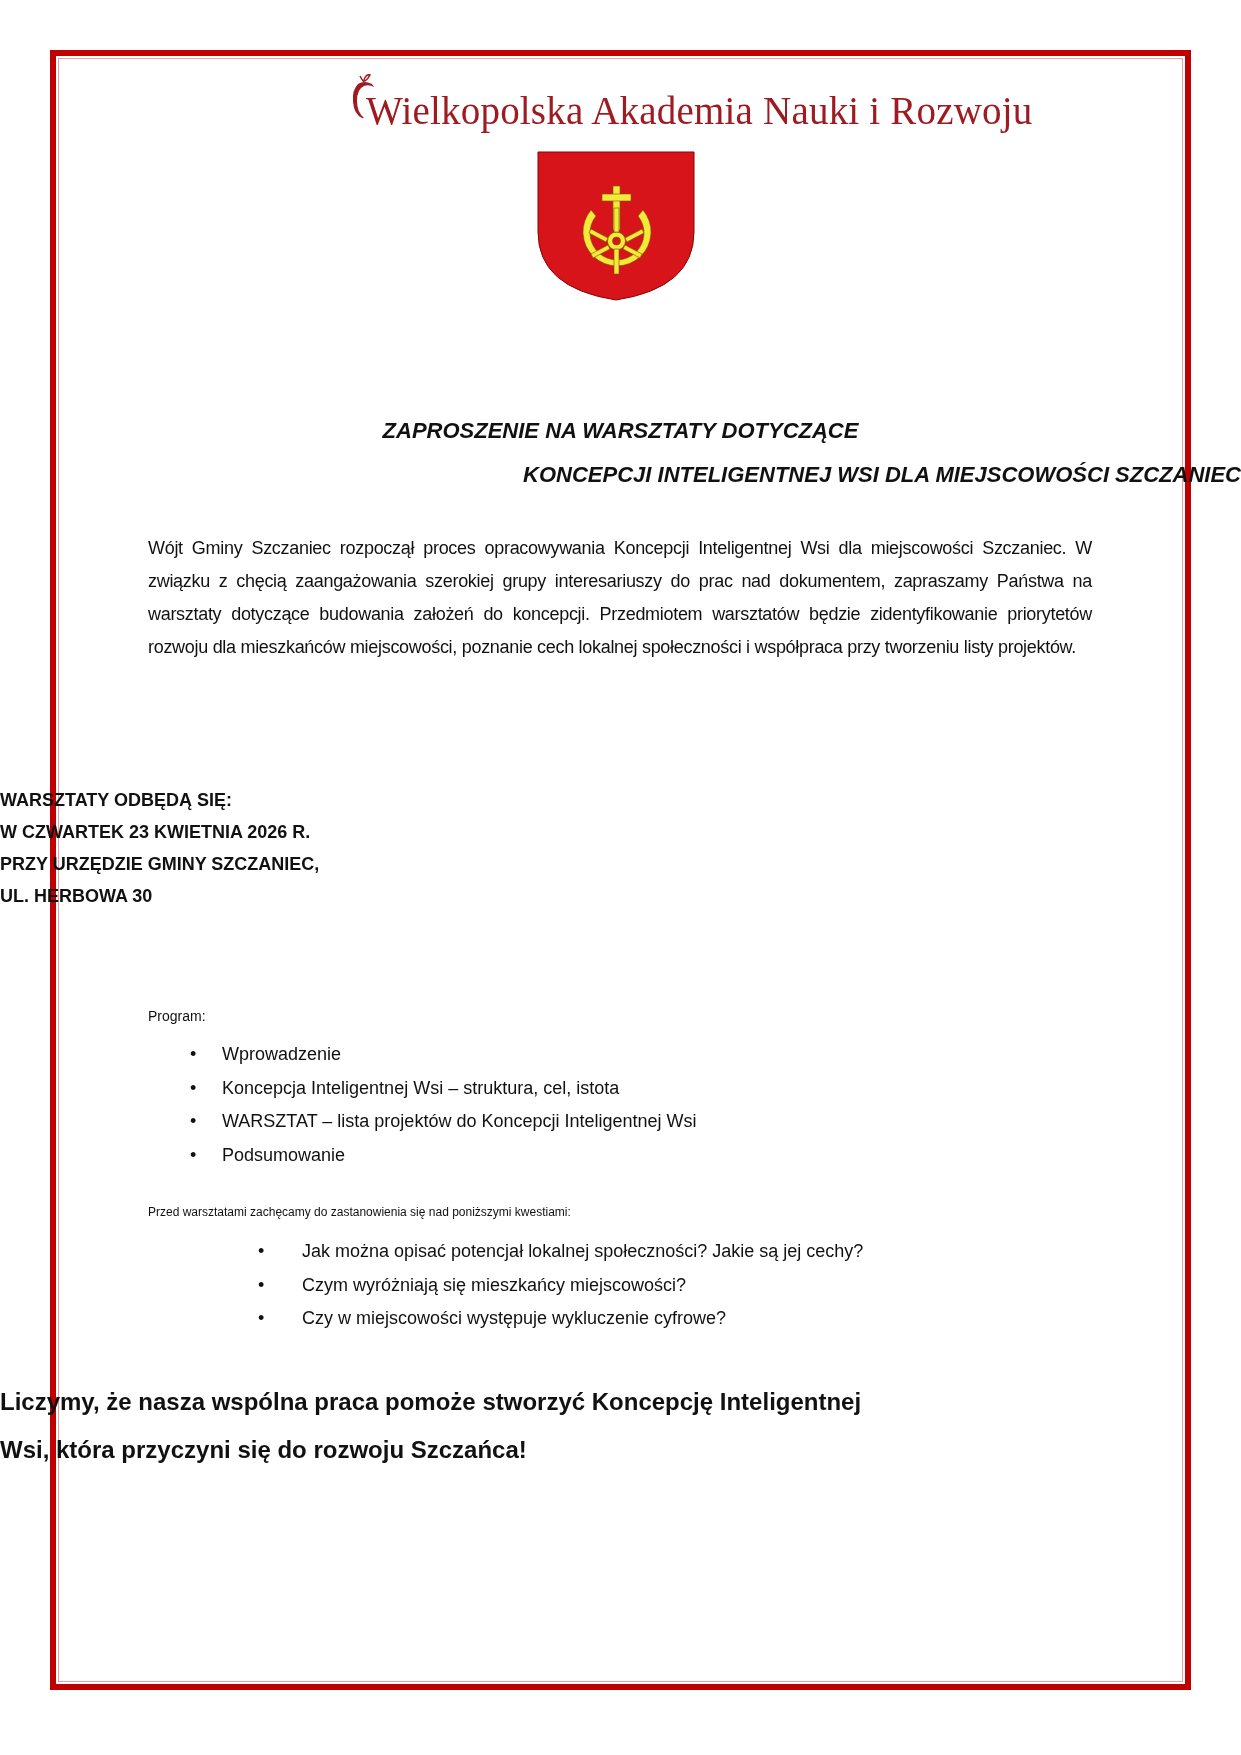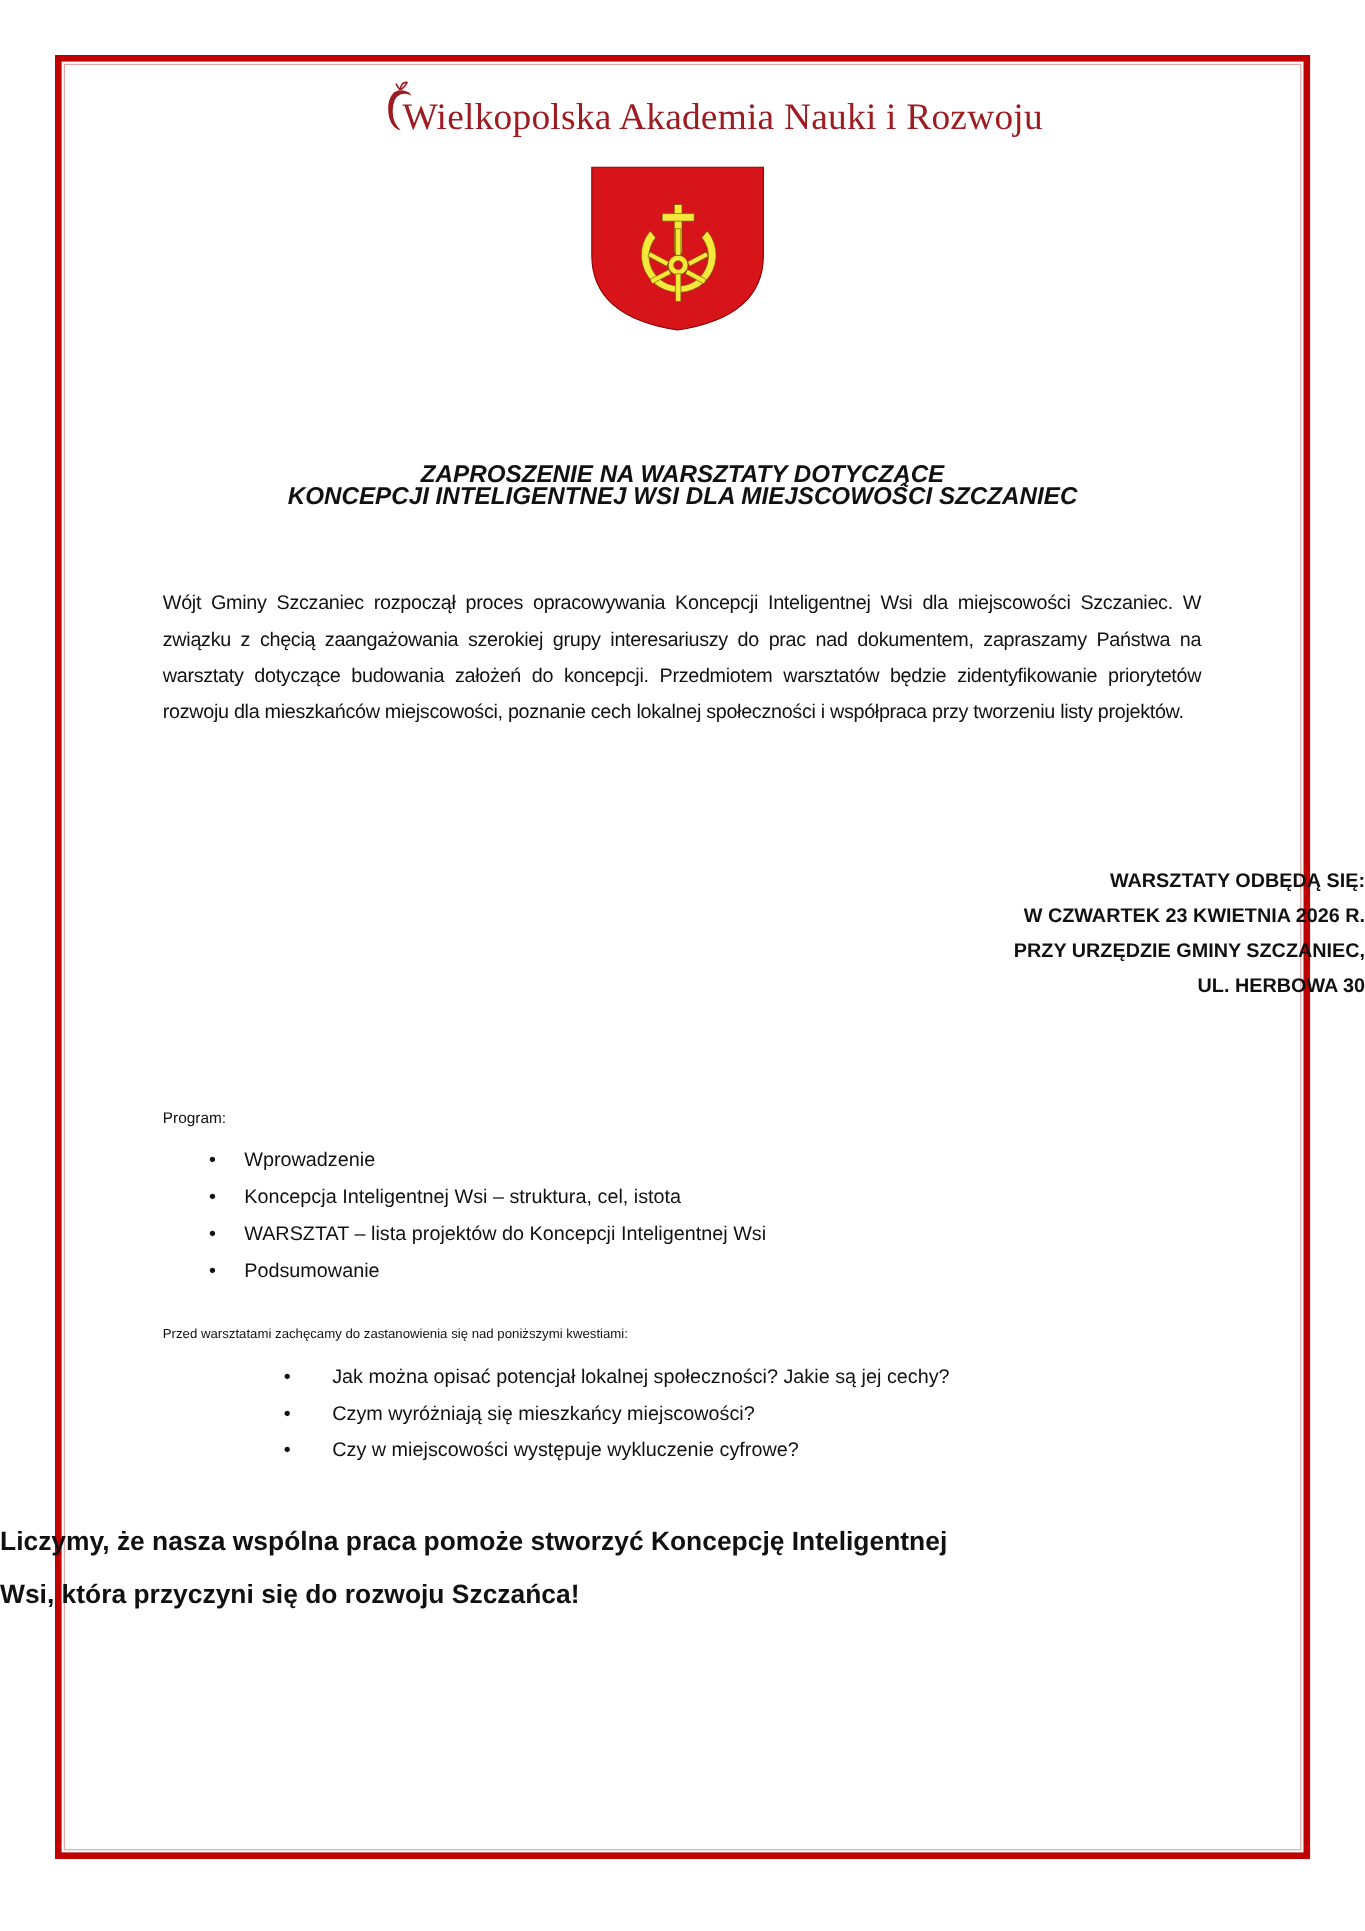--- a/index.html
+++ b/index.html
@@ -1,27 +1,27 @@
 <!DOCTYPE html>
 <html><head>
 <meta charset="utf-8">
 <style>
   html, body { margin:0; padding:0; background:#ffffff; }
   body { width:1241px; height:1755px; position:relative; font-family:"Liberation Sans", sans-serif; color:#111; overflow:hidden; }
   .frame-outer { position:absolute; left:50px; top:50px; width:1141px; height:1640px; border:6px solid #c00000; box-sizing:border-box; }
   .frame-inner { position:absolute; left:58px; top:58px; width:1125px; height:1624px; border:1px solid #e8a0a0; box-sizing:border-box; }
-  .logo-text { position:absolute; left:366px; top:88px; font-family:"Liberation Serif", serif; font-size:34px; color:#9e1b22; letter-spacing:0.2px; white-space:nowrap; }
+  .logo-text { position:absolute; left:366px; top:88px; font-family:"Liberation Serif", serif; font-size:39px; color:#9e1b22; letter-spacing:0.2px; white-space:nowrap; }
   .apple { position:absolute; left:350px; top:72px; }
   .crest { position:absolute; left:536px; top:150px; }
   .title { position:absolute; left:0; width:1241px; text-align:center; font-weight:bold; font-style:italic; font-size:22px; }
   .t1 { top:418px; }
-  .t2 { top:438px; }
+  .t2 { top:462px;text-align:right; }
   .para { position:absolute; left:148px; width:944px; top:532px; font-size:18px; line-height:33px; text-align:justify; font-family:"Liberation Sans Narrow","Liberation Sans", sans-serif; }
   .para span { letter-spacing:-0.3px; }
-  .details { position:absolute; left:0; width:1241px; top:784px; text-align:right; font-weight:bold; font-size:18px; line-height:32px; }
+  .details { position:absolute; left:0; width:1241px; top:784px; text-align:left; font-weight:bold; font-size:18px; line-height:32px; }
   .prog-label { position:absolute; left:148px; top:1008px; font-weight:normal; font-size:14px; }
   .list { position:absolute; margin:0; padding:0; list-style:none; font-size:18px; }
   .list li { position:relative; height:33.5px; line-height:33px; }
   .list li .bul { position:absolute; left:0; top:0; }
   .prog-list { left:190px; top:1038px; }
   .prog-list li .txt { position:absolute; left:32px; white-space:nowrap; }
   .before { position:absolute; left:148px; top:1205px; font-size:12px; }
   .q-list { left:258px; top:1235px; }
   .q-list li .txt { position:absolute; left:44px; white-space:nowrap; }
   .closing { position:absolute; left:0; width:1241px; top:1378px; font-weight:bold; font-size:24px; line-height:48px; }

